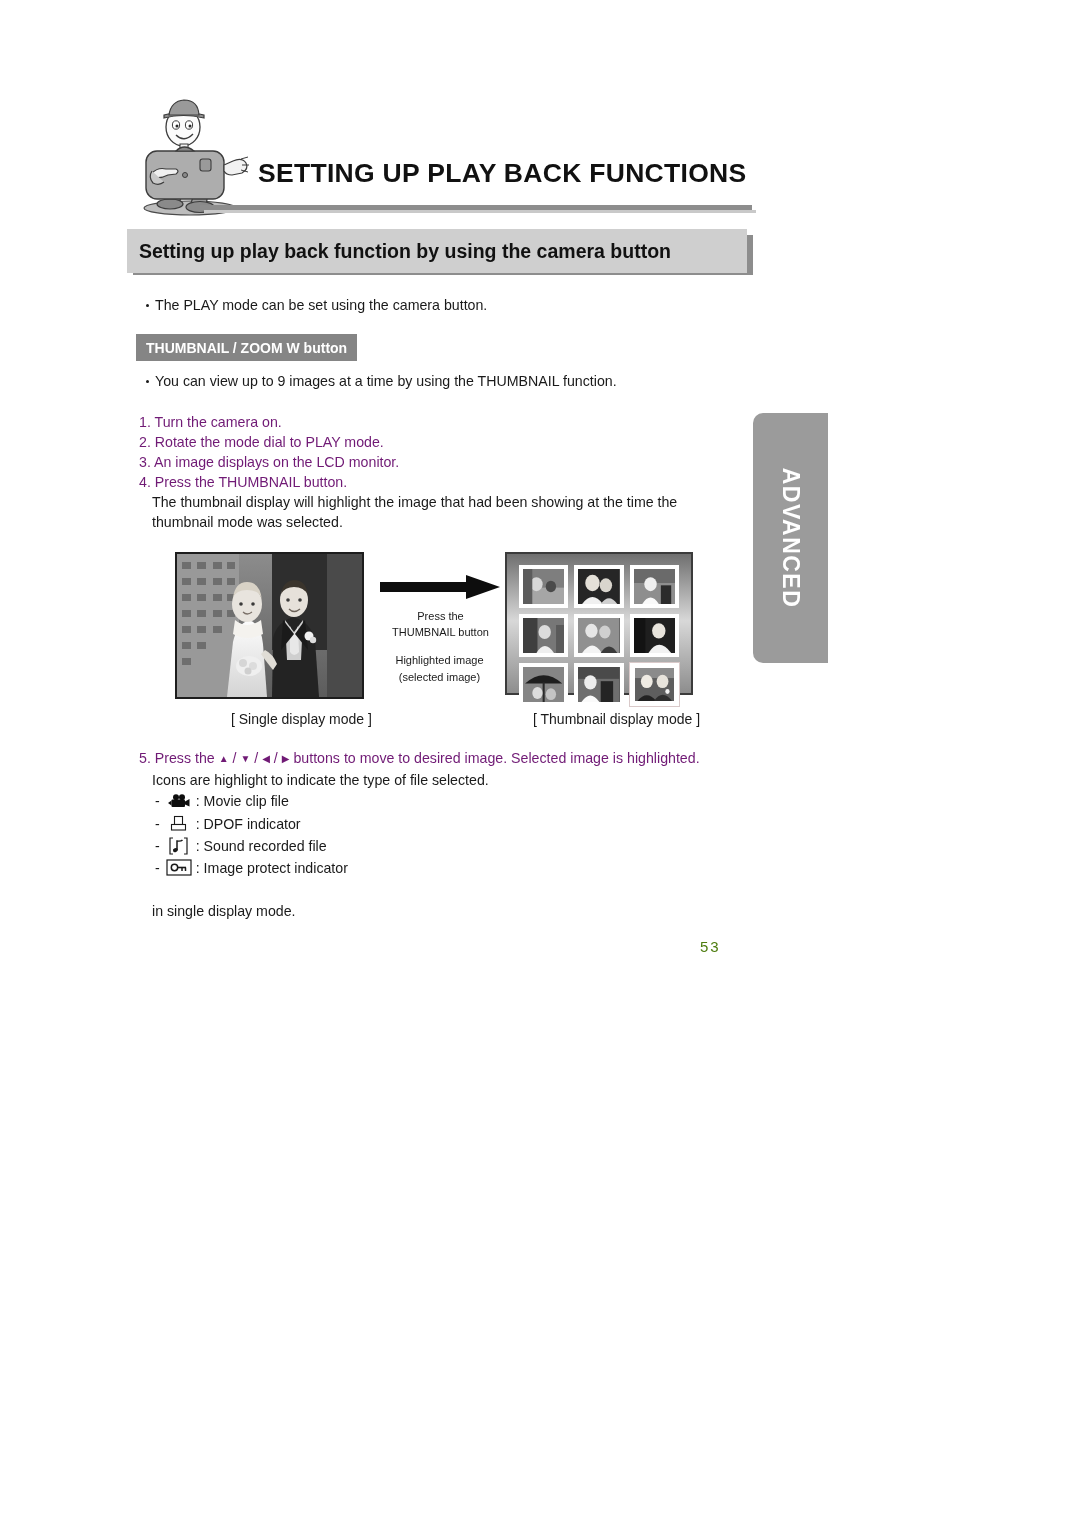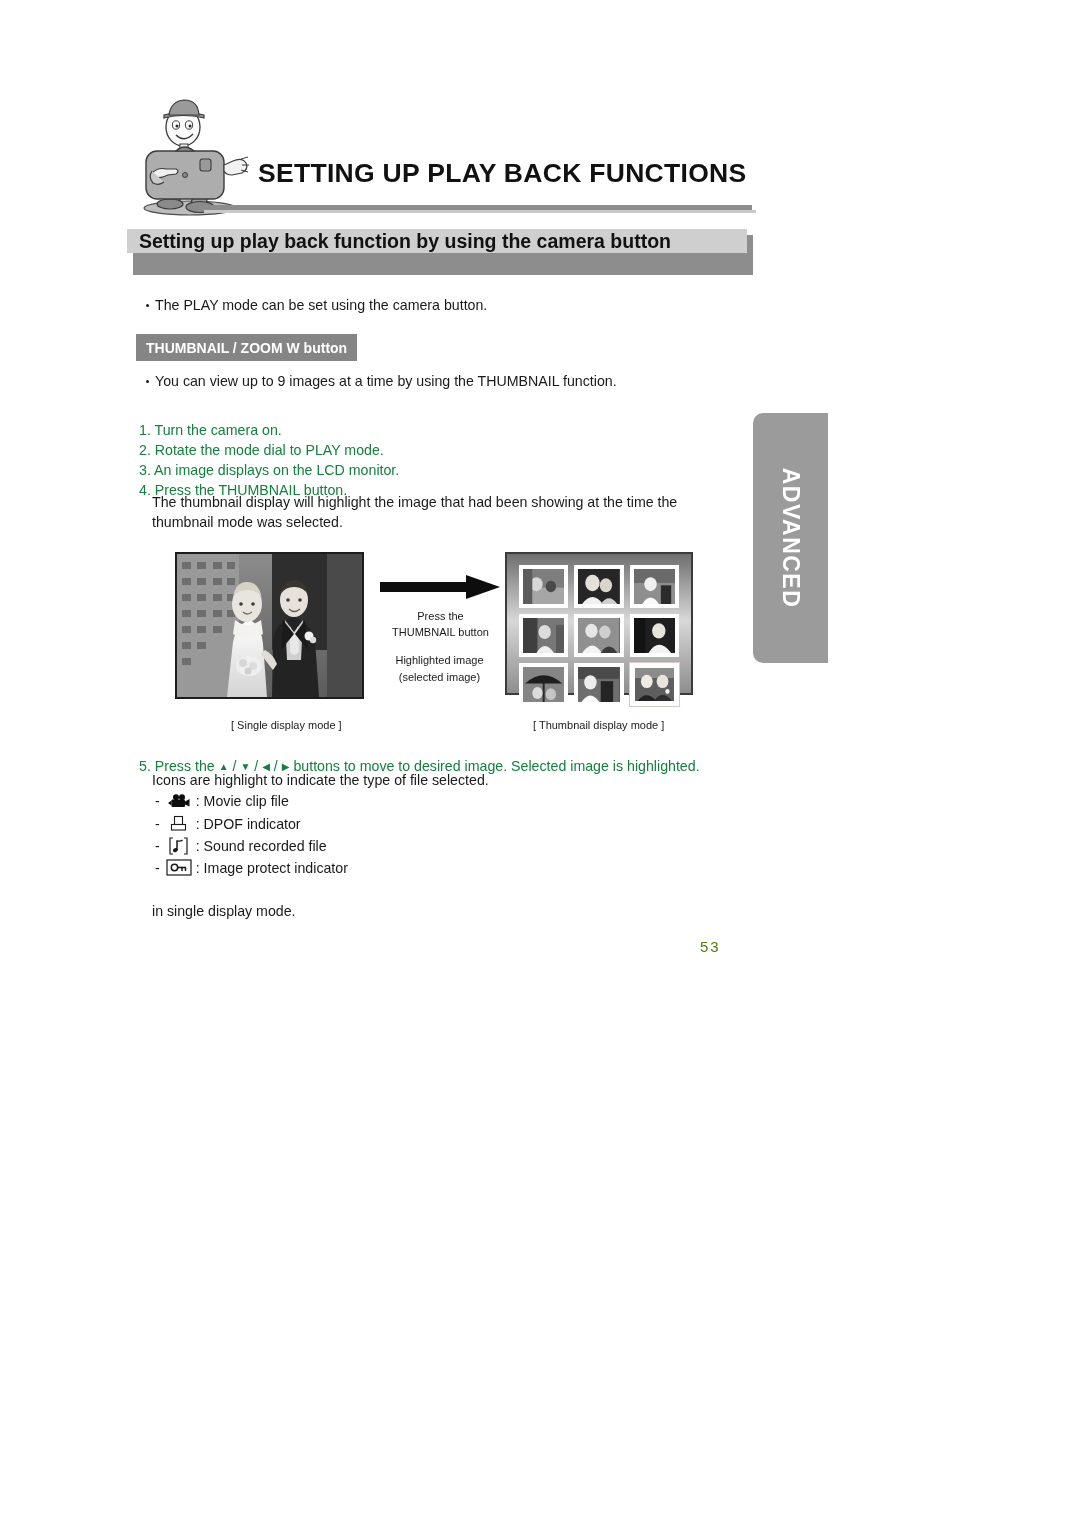--- a/index.html
+++ b/index.html
@@ -70,21 +70,21 @@
     top: 235px;
     width: 620px;
     height: 40px;
     background: #8d8d8d;
   }
   .section-bar {
     position: absolute;
     left: 127px;
     top: 229px;
     width: 620px;
-    height: 24px;
+    height: 44px;
     background: #cfcfcf;
     display: flex;
     align-items: center;
   }
   .section-bar-text {
     padding-left: 12px;
     font-size: 19.5px;
     font-weight: bold;
     color: #111111;
     white-space: nowrap;
@@ -122,23 +122,22 @@
     font-size: 14px;
     font-weight: bold;
     color: #ffffff;
     white-space: nowrap;
   }
 
   
   .step {
     position: absolute;
     font-size: 14.2px;
-    color: #15803d;
-    white-space: nowrap;
-    margin-top: 8px;
+    color: #701a75;
+    white-space: nowrap;
   }
   .step-cont {
     position: absolute;
     font-size: 14.2px;
     color: #1a1a1a;
     white-space: nowrap;
   }
 
   
   .advanced-tab {
@@ -263,24 +262,23 @@
     padding: 5px;
     outline: 1px solid #d9c9c9;
   }
   .thumb-img {
     flex: 1;
     background: #555;
   }
 
   .caption {
     position: absolute;
-    font-size: 11px;
+    font-size: 14px;
     color: #1a1a1a;
     white-space: nowrap;
-    margin-top: 8px;
   }
   .caption-left  { left: 231px; top: 711px; }
   .caption-right { left: 533px; top: 711px; }
 
   
   .icon-row {
     position: absolute;
     font-size: 14.2px;
     color: #1a1a1a;
     white-space: nowrap;

